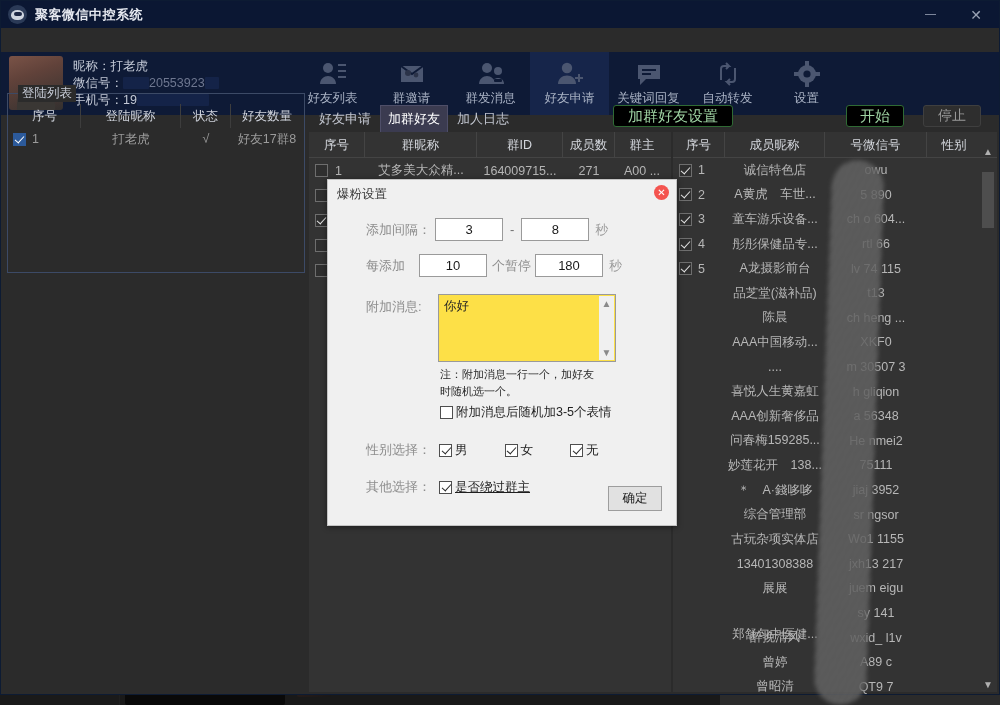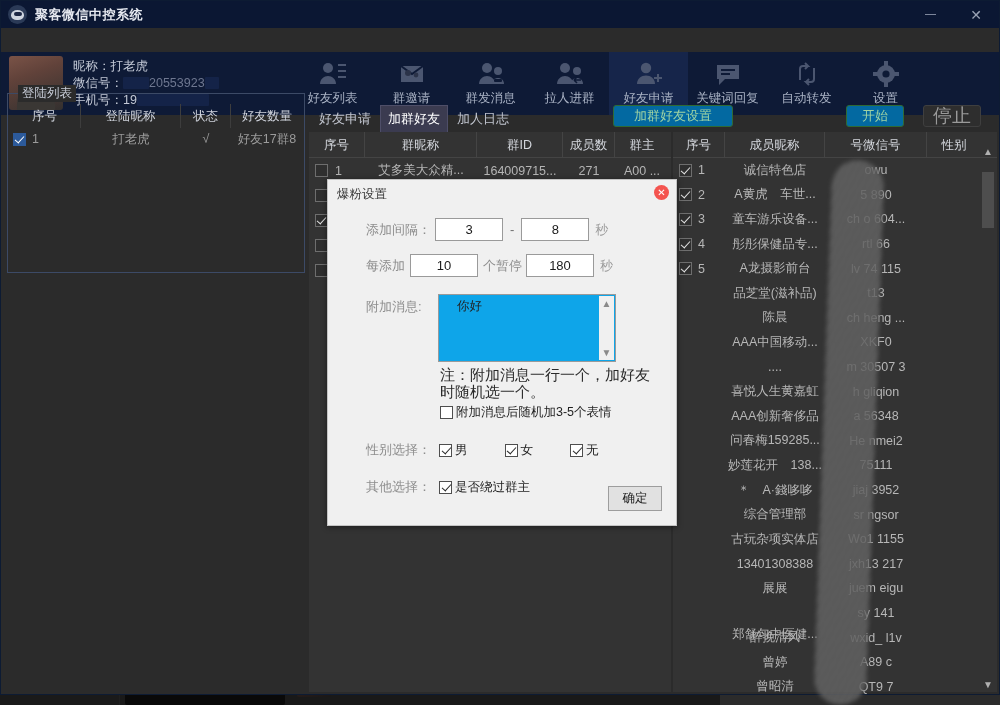--- a/index.html
+++ b/index.html
@@ -158,26 +158,26 @@
 
   
   .tabs { position: absolute; left: 310px; top: 104px; display: flex; }
   .tab {
     padding: 4px 7px 4px 7px; font-size: 13px; color: #c2c6d0;
     border: 1px solid transparent; margin-right: 1px;
   }
   .tab.active { background: #3b3b50; border: 1px solid #4e4e68; border-bottom-color: transparent; color: #ffffff; }
 
   .btn-green {
-    position: absolute; background: #0369a1; color: #9fd3a3; border: 1px solid #2f6a34;
-    border-radius: 3px; font-size: 13px; display:flex; align-items:center; justify-content:center;
+    position: absolute; background: #000000; color: #9fd3a3; border: 1px solid #2f6a34;
+    border-radius: 3px; font-size: 15px; display:flex; align-items:center; justify-content:center;
   }
   .btn-dark {
     position: absolute; background: #2e2e2e; color: #9a9a9a; border: 1px solid #3f3f3f;
-    border-radius: 3px; font-size: 19px; display:flex; align-items:center; justify-content:center;
+    border-radius: 3px; font-size: 14px; display:flex; align-items:center; justify-content:center;
   }
 
   .grouptable { position: absolute; left: 308px; top: 131px; width: 362px; height: 560px; background: #333333; }
   .gt-head { display: flex; height: 26px; border-bottom: 1px solid #444; }
   .gt-th { font-size: 12.5px; color: #d5d8de; text-align:center; line-height: 26px; border-right: 1px solid #444; }
   .gt-row { display:flex; height: 25px; align-items:center; }
   .gt-td { font-size: 12.5px; color: #b5b5b5; text-align:center; overflow:hidden; white-space:nowrap; }
 
   
   .memtable { position: absolute; left: 672px; top: 131px; width: 324px; height: 560px; background: #333333; }
@@ -215,26 +215,26 @@
   .dlg-body { position:absolute; left:0; top:26px; width:348px; height:319px; background:#f0f0f0; }
   .frow { position: absolute; display: flex; align-items: center; }
   .flabel { font-size: 13px; color: #8d8d8d; }
   .finput {
     background: #ffffff; border: 1px solid #9a9a9a; height: 23px;
     font-size: 13px; color: #1a1a1a; text-align: center; line-height: 21px;
   }
   .funit { font-size: 13px; color: #9a9a9a; }
   .fdash { font-size: 13px; color: #6f6f6f; }
   .ftextarea {
-    position: absolute; background:#0ea5e9; border: 1px solid #9a9a9a;
-    font-size: 12.5px; color: #222; padding: 3px 18px; overflow: hidden;
+    position: absolute; background:#fde047; border: 1px solid #9a9a9a;
+    font-size: 12.5px; color: #222; padding: 3px 5px; overflow: hidden;
   }
   .ta-scroll { position:absolute; right:1px; top:1px; width: 15px; bottom:1px; background:#f0f0f0; }
   .ta-arw { position:absolute; left:0; width:15px; height:15px; text-align:center; line-height:15px; font-size:10px; color:#8a8a8a;}
-  .note { position:absolute; font-size: 15px; color:#2a2a2a; line-height: 17px; }
+  .note { position:absolute; font-size: 11px; color:#2a2a2a; line-height: 17px; }
   .wck { width: 13px; height: 13px; border: 1px solid #4e4e4e; background:#fff; display:inline-block; position:relative; vertical-align:-2px; margin-right: 3px;}
   .wck.on:after {
     content:""; position:absolute; left:3.5px; top:0px; width:4px; height:8px;
     border: solid #2a2a2a; border-width: 0 1.5px 1.5px 0; transform: rotate(42deg);
   }
   .ckline { font-size: 12.5px; color: #1f1f1f; display:inline-flex; align-items:center; }
   .dlg-ok {
     position:absolute; right: 14px; bottom: 14px; width: 54px; height: 25px;
     background: #e1e1e1; border: 1px solid #9d9d9d; font-size: 12.5px; color: #222;
     display:flex; align-items:center; justify-content:center;
@@ -402,32 +402,20 @@
           <span>
             <svg width="30" height="28" viewBox="0 0 30 28">
                 <circle cx="11" cy="8" r="5" fill="#4b5670"></circle>
                 <path d="M3 24c0-5 4-8 8-8s8 3 8 8z" fill="#4b5670"></path>
                 <circle cx="22" cy="11" r="4" fill="#4b5670"></circle>
                 <path d="M16 24c0-4 3-6 6-6s6 2 6 6z" fill="#4b5670"></path>
                 <rect x="18" y="19" width="8" height="3" rx="1" fill="#0e1a36"></rect>
               </svg>
           </span>
           <span class="tool-label">群发消息</span>
-        </div>
-        <div class="tool">
-          <span>
-            <svg width="30" height="28" viewBox="0 0 30 28">
-                <circle cx="10" cy="8" r="5" fill="#4b5670"></circle>
-                <path d="M2 24c0-5 4-8 8-8s8 3 8 8z" fill="#4b5670"></path>
-                <circle cx="22" cy="11" r="4" fill="#4b5670"></circle>
-                <path d="M16 24c0-4 3-6 6-6s6 2 6 6z" fill="#4b5670"></path>
-                <path d="M26 20h-7m0 0l3-3m-3 3l3 3" stroke="#0e1a36" stroke-width="1.6" fill="none"></path>
-              </svg>
-          </span>
-          <span class="tool-label">拉人进群</span>
         </div>
         <div class="tool active">
           <span>
             <svg width="30" height="28" viewBox="0 0 30 28">
                 <circle cx="12" cy="8" r="5.2" fill="#4b5670"></circle>
                 <path d="M3 24c0-5 4.2-8.4 9-8.4s9 3.4 9 8.4z" fill="#4b5670"></path>
                 <path d="M24 14v8M20 18h8" stroke="#4b5670" stroke-width="2"></path>
               </svg>
           </span>
           <span class="tool-label">好友申请</span>
@@ -769,21 +757,21 @@
         <div class="frow" style="left:38px; top:12px;">
           <span class="flabel">添加间隔：</span>
           <span class="finput" style="width:68px;margin-left:4px;">3</span>
           <span class="fdash" style="margin:0 7px;">-</span>
           <span class="finput" style="width:68px;">8</span>
           <span class="funit" style="margin-left:6px;">秒</span>
         </div>
 
         <div class="frow" style="left:38px; top:48px;">
           <span class="flabel">每添加</span>
-          <span class="finput" style="width:68px;margin-left:5px;">10</span>
+          <span class="finput" style="width:68px;margin-left:14px;">10</span>
           <span class="flabel" style="margin-left:5px;">个暂停</span>
           <span class="finput" style="width:68px;margin-left:4px;">180</span>
           <span class="funit" style="margin-left:6px;">秒</span>
         </div>
 
         <div class="frow" style="left:38px; top:92px;">
           <span class="flabel">附加消息:</span>
         </div>
         <div class="ftextarea" style="left:110px; top:88px; width:178px; height:68px;">
           <span>你好</span>
@@ -816,21 +804,21 @@
             <span>女</span>
           </span>
           <span class="ckline" style="margin-left:37px;">
             <span class="wck on"></span>
             <span>无</span>
           </span>
         </div>
 
         <div class="frow" style="left:38px; top:272px;">
           <span class="flabel">其他选择：</span>
-          <span class="ckline" style="margin-left:8px;">
+          <span class="ckline" style="margin-left:8px;text-decoration:underline;">
             <span class="wck on"></span>
             <span>是否绕过群主</span>
           </span>
         </div>
 
         <div class="dlg-ok">确定</div>
       </div>
     </div>
 
   </div>

